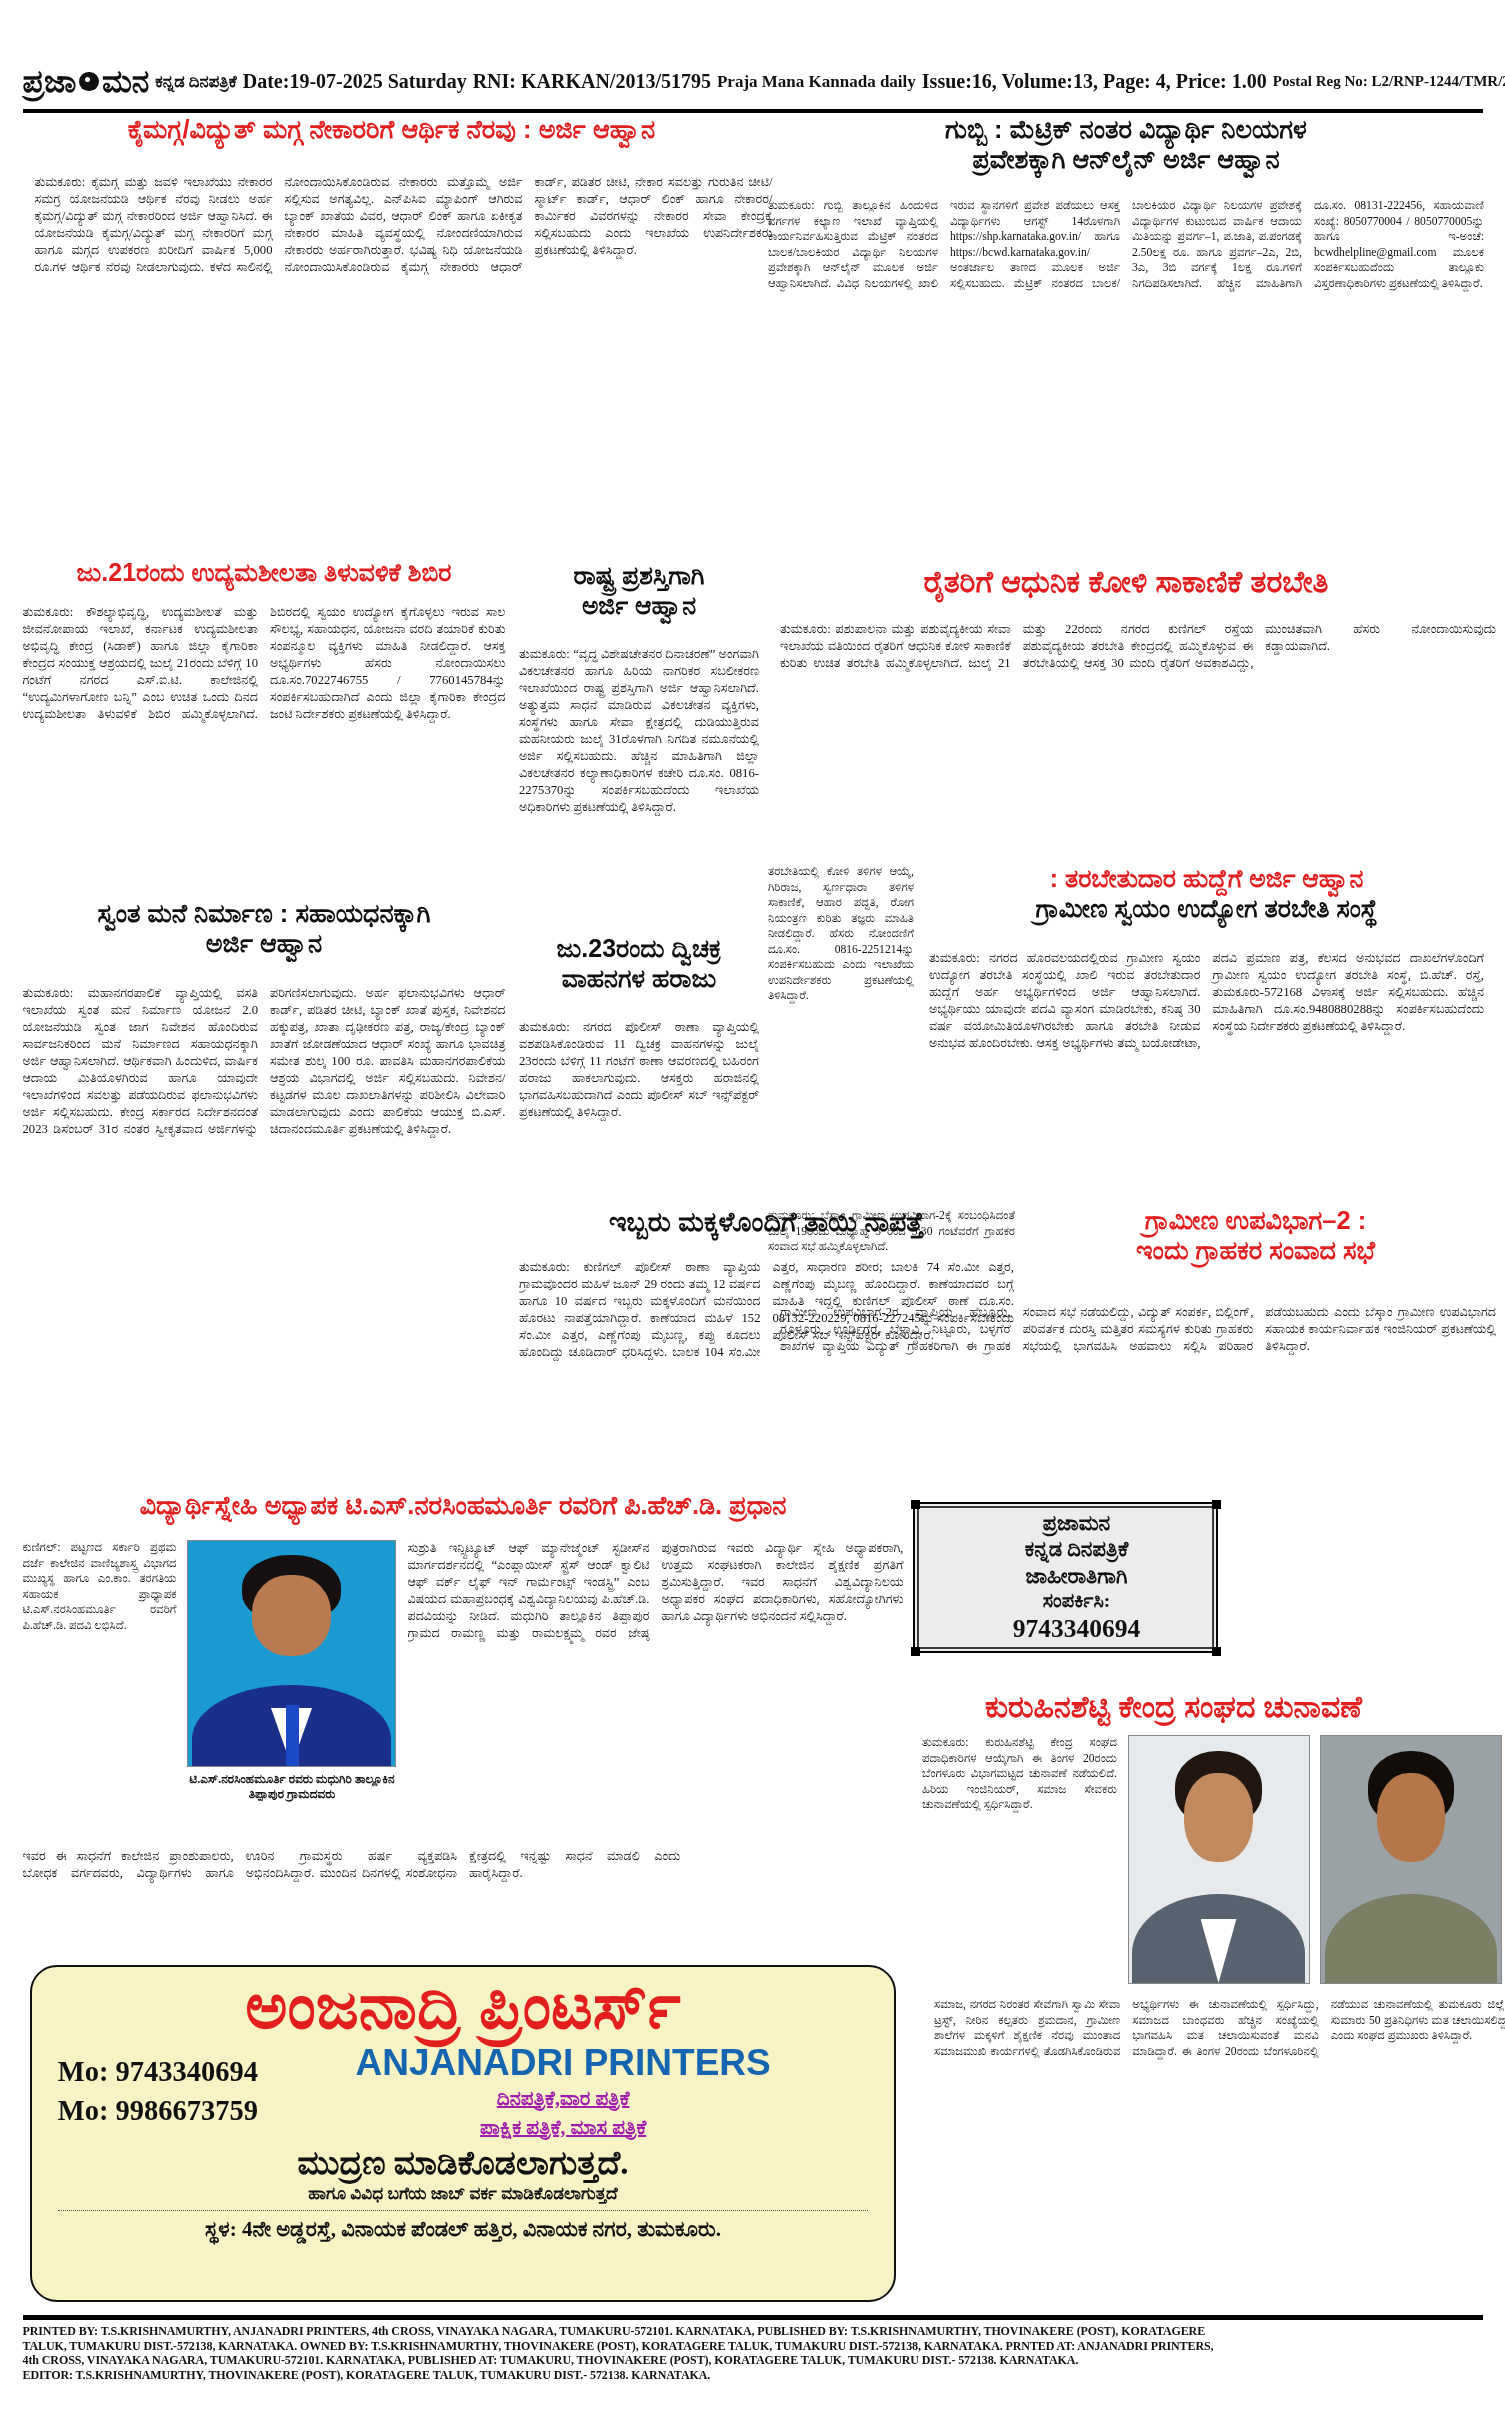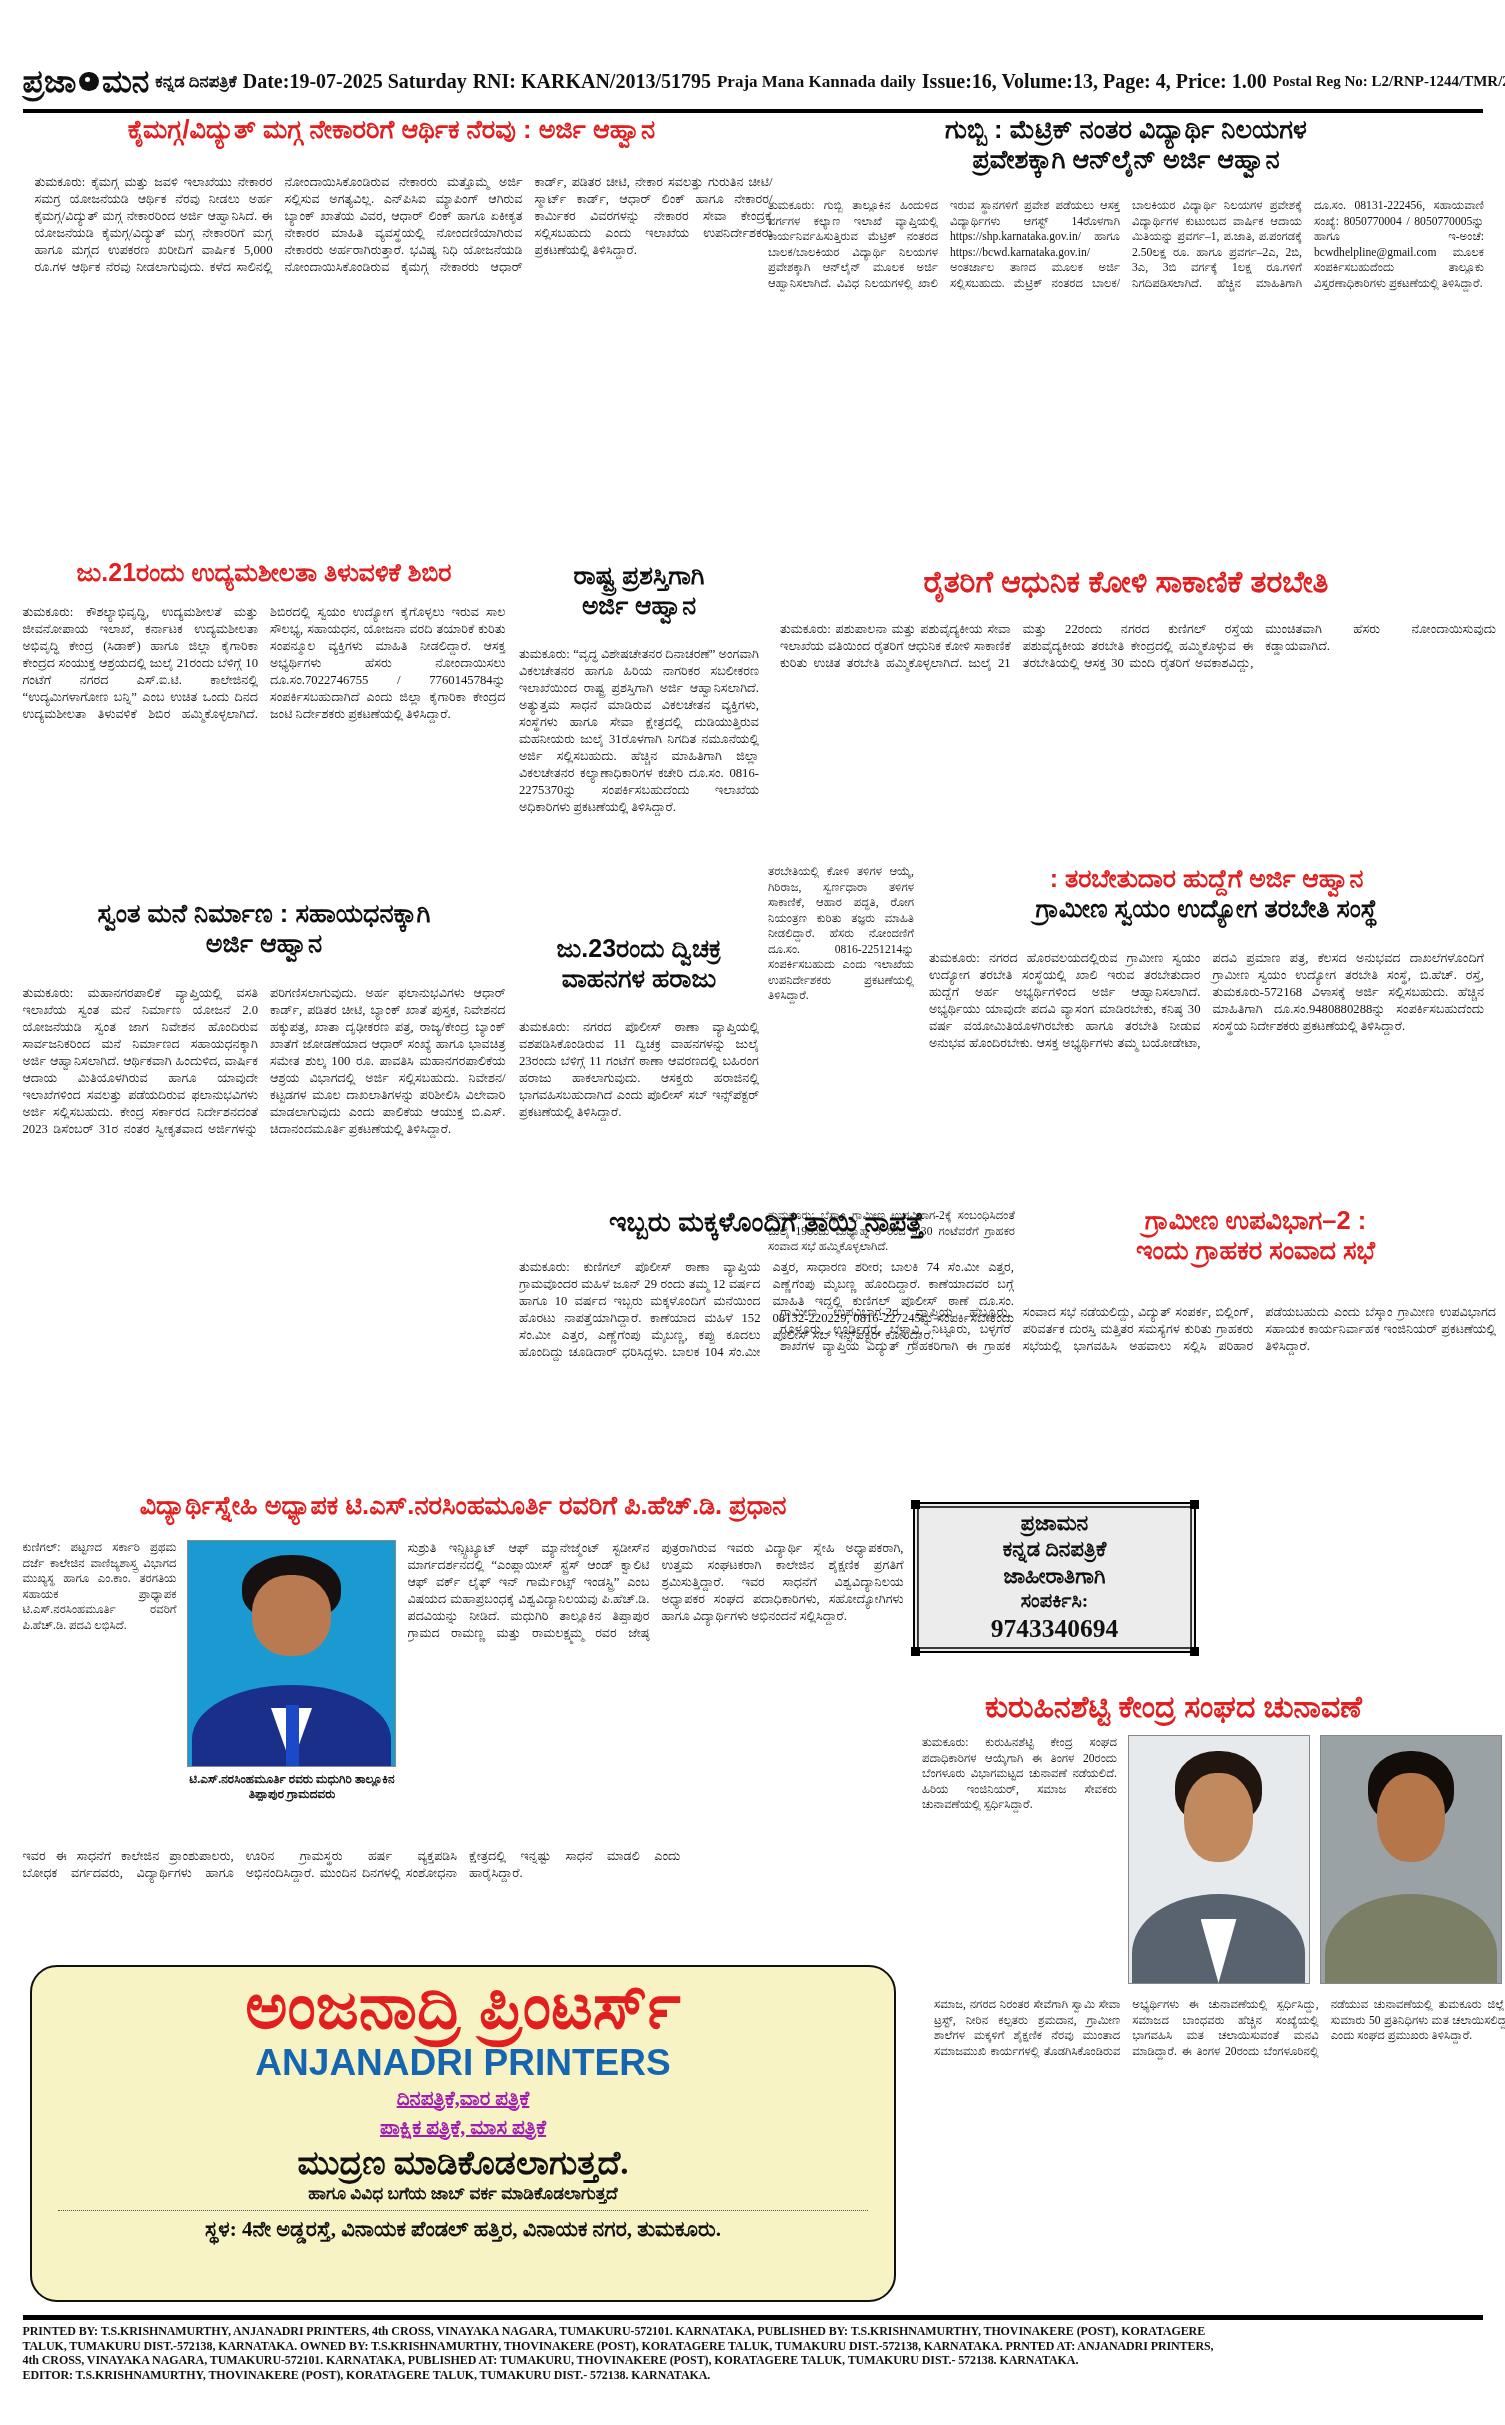--- a/index.html
+++ b/index.html
@@ -32,21 +32,21 @@
   .p-hair{position:absolute;top:6%;left:26%;width:48%;height:30%;border-radius:48% 48% 42% 42%;}
   .p-face{position:absolute;top:15%;left:31%;width:38%;height:36%;border-radius:46%;}
   .p-body{position:absolute;bottom:-12%;left:2%;width:96%;height:48%;border-radius:50% 50% 0 0;}
   .p-shirt{position:absolute;bottom:0;left:40%;width:20%;height:26%;background:#fff;
            clip-path:polygon(0 0,100% 0,50% 100%);}
   .p-tie{position:absolute;bottom:0;left:47.5%;width:6%;height:27%;}
   .caption{font-size:12px;font-weight:bold;text-align:center;line-height:1.3;margin-top:4.5px;}
   
   .cbox{background:#ececec;border:2.2px solid #000;box-shadow:inset 0 0 0 2.2px #ececec,inset 0 0 0 3.7px #000;
         display:flex;flex-direction:column;align-items:center;justify-content:center;
-        text-align:center;font-weight:bold;z-index:5;}
+        text-align:center;font-weight:bold;z-index:5;padding-left:22px;}
   .cbox div{line-height:1.25;}
   .corner{position:absolute;width:9px;height:9px;background:#000;}
   
   .adbox{background:#f8f3c4;border:2.2px solid #111;border-radius:12px;z-index:4;
          display:flex;flex-direction:column;align-items:center;padding-top:6px;}
   .ad-title{color:#e31e1e;font-size:64px;font-weight:bold;line-height:1.05;
             font-family:"Liberation Sans",sans-serif;}
   .ad-mid{display:flex;width:94%;align-items:center;justify-content:space-between;margin-top:1.5px;}
   .ad-phones{font-size:28.5px;font-weight:bold;line-height:1.35;}
   .ad-right{text-align:center;flex:1;}
@@ -164,20 +164,24 @@
     </div>
     <figcaption class="caption">ಟಿ.ಎಸ್.ನರಸಿಂಹಮೂರ್ತಿ ರವರು ಮಧುಗಿರಿ ತಾಲ್ಲೂಕಿನ ತಿಪ್ಪಾಪುರ ಗ್ರಾಮದವರು</figcaption>
   </figure>
   <div class="bt c2" style="flex:1;height:100%;">ಸುಶ್ರುತಿ ಇನ್ಸ್ಟಿಟ್ಯೂಟ್ ಆಫ್ ಮ್ಯಾನೇಜ್ಮೆಂಟ್ ಸ್ಟಡೀಸ್‌ನ ಮಾರ್ಗದರ್ಶನದಲ್ಲಿ “ಎಂಪ್ಲಾಯೀಸ್ ಸ್ಟ್ರೆಸ್ ಆಂಡ್ ಕ್ವಾಲಿಟಿ ಆಫ್ ವರ್ಕ್ ಲೈಫ್ ಇನ್ ಗಾರ್ಮೆಂಟ್ಸ್ ಇಂಡಸ್ಟ್ರಿ” ಎಂಬ ವಿಷಯದ ಮಹಾಪ್ರಬಂಧಕ್ಕೆ ವಿಶ್ವವಿದ್ಯಾನಿಲಯವು ಪಿ.ಹೆಚ್.ಡಿ. ಪದವಿಯನ್ನು ನೀಡಿದೆ. ಮಧುಗಿರಿ ತಾಲ್ಲೂಕಿನ ತಿಪ್ಪಾಪುರ ಗ್ರಾಮದ ರಾಮಣ್ಣ ಮತ್ತು ರಾಮಲಕ್ಷ್ಮಮ್ಮ ರವರ ಜೇಷ್ಠ ಪುತ್ರರಾಗಿರುವ ಇವರು ವಿದ್ಯಾರ್ಥಿ ಸ್ನೇಹಿ ಅಧ್ಯಾಪಕರಾಗಿ, ಉತ್ತಮ ಸಂಘಟಕರಾಗಿ ಕಾಲೇಜಿನ ಶೈಕ್ಷಣಿಕ ಪ್ರಗತಿಗೆ ಶ್ರಮಿಸುತ್ತಿದ್ದಾರೆ. ಇವರ ಸಾಧನೆಗೆ ವಿಶ್ವವಿದ್ಯಾನಿಲಯ ಅಧ್ಯಾಪಕರ ಸಂಘದ ಪದಾಧಿಕಾರಿಗಳು, ಸಹೋದ್ಯೋಗಿಗಳು ಹಾಗೂ ವಿದ್ಯಾರ್ಥಿಗಳು ಅಭಿನಂದನೆ ಸಲ್ಲಿಸಿದ್ದಾರೆ.</div>
 </div>
 <div class="abs bt c4" style="left:22.5px;top:1848px;width:881px;height:105px;">ಇವರ ಈ ಸಾಧನೆಗೆ ಕಾಲೇಜಿನ ಪ್ರಾಂಶುಪಾಲರು, ಬೋಧಕ ವರ್ಗದವರು, ವಿದ್ಯಾರ್ಥಿಗಳು ಹಾಗೂ ಊರಿನ ಗ್ರಾಮಸ್ಥರು ಹರ್ಷ ವ್ಯಕ್ತಪಡಿಸಿ ಅಭಿನಂದಿಸಿದ್ದಾರೆ. ಮುಂದಿನ ದಿನಗಳಲ್ಲಿ ಸಂಶೋಧನಾ ಕ್ಷೇತ್ರದಲ್ಲಿ ಇನ್ನಷ್ಟು ಸಾಧನೆ ಮಾಡಲಿ ಎಂದು ಹಾರೈಸಿದ್ದಾರೆ.</div>
 
 <div class="abs adbox" style="left:30px;top:1965px;width:862px;height:327px;border-radius:27px;">
   <div class="ad-title">ಅಂಜನಾದ್ರಿ ಪ್ರಿಂಟರ್ಸ್</div>
   <div class="ad-mid">
+    <div class="ad-phones">
+      <div>Mo: 9743340694</div>
+      <div>Mo: 9986673759</div>
+    </div>
     <div class="ad-right">
       <div class="ad-en">ANJANADRI PRINTERS</div>
       <div class="ad-red">ದಿನಪತ್ರಿಕೆ,ವಾರ ಪತ್ರಿಕೆ</div>
       <div class="ad-red">ಪಾಕ್ಷಿಕ ಪತ್ರಿಕೆ, ಮಾಸ ಪತ್ರಿಕೆ</div>
     </div>
   </div>
   <div class="ad-big">ಮುದ್ರಣ ಮಾಡಿಕೊಡಲಾಗುತ್ತದೆ.</div>
   <div class="ad-med">ಹಾಗೂ ವಿವಿಧ ಬಗೆಯ ಜಾಬ್ ವರ್ಕ ಮಾಡಿಕೊಡಲಾಗುತ್ತದೆ</div>
   <div class="ad-addr">ಸ್ಥಳ: 4ನೇ ಅಡ್ಡರಸ್ತೆ, ವಿನಾಯಕ ಪೆಂಡಲ್ ಹತ್ತಿರ, ವಿನಾಯಕ ನಗರ, ತುಮಕೂರು.</div>
 </div>

